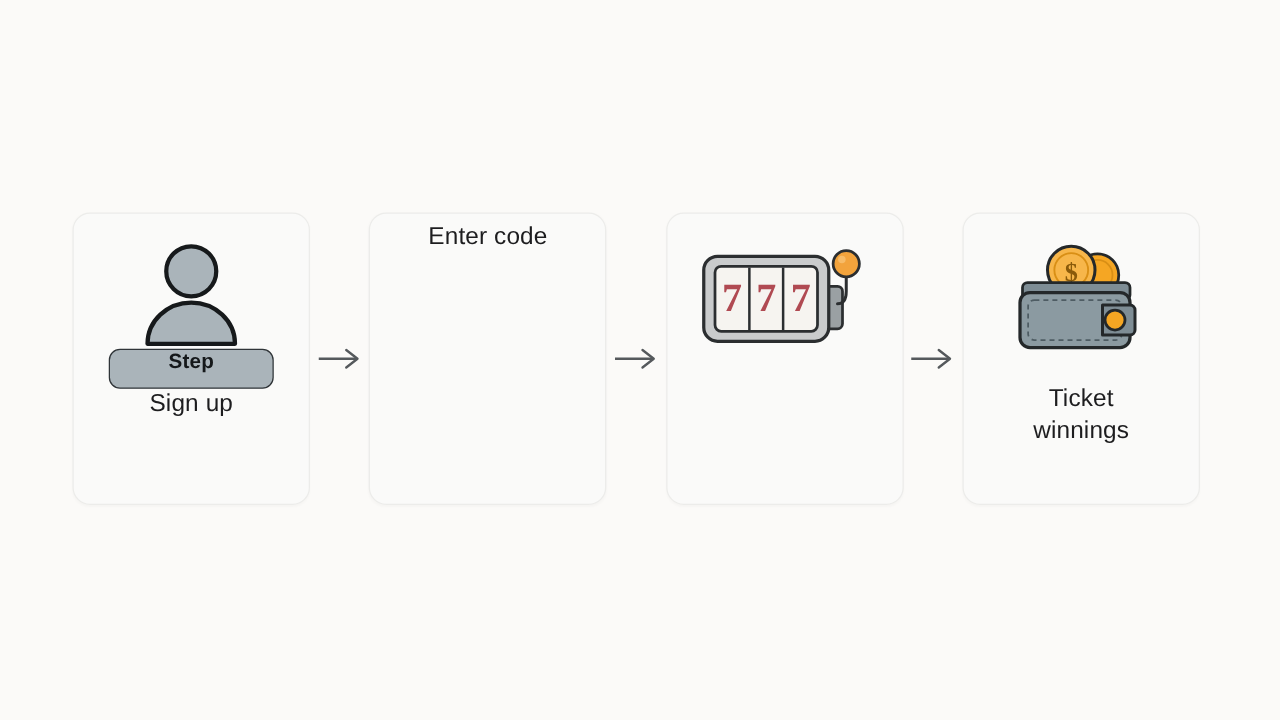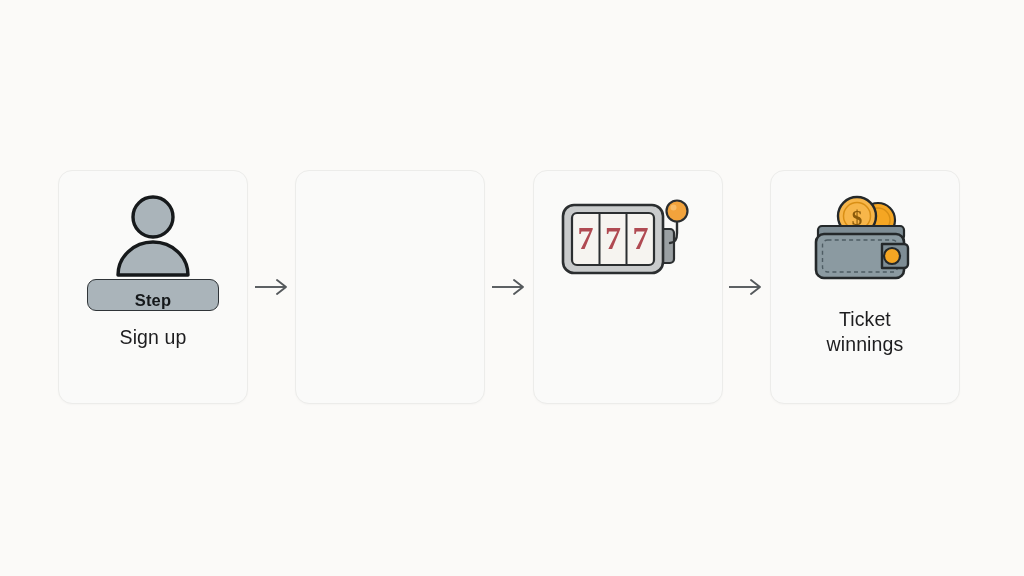--- a/index.html
+++ b/index.html
@@ -88,33 +88,33 @@
     height: 86px;
   }
   .step-button {
     margin-top: 2px;
     width: 132px;
     height: 36px;
     border-radius: 9px;
     background: #aab4ba;
     border: 1.6px solid #2f3438;
     display: flex;
-    align-items: flex-end;
+    align-items: flex-start;
     justify-content: center;
     box-sizing: border-box;
   }
   .step-button-label {
     font-size: 16.5px;
     font-weight: bold;
     color: #15181a;
     letter-spacing: 0.2px;
   }
 
   .card1 .icon-zone { justify-content: flex-start; padding-top: 22px; }
-  .card1 .step-label { margin-top: 14px; }
+  .card1 .step-label { margin-top: 0; }
 
   
   .card2 .icon-zone,
   .card3 .icon-zone,
   .card4 .icon-zone { height: 136px; }
   .card2 .step-label { margin-top: 6px; }
   .card3 .step-label { margin-top: -2px; }
   .card4 .step-label { margin-top: 0px; }
 </style>
 </head>
@@ -139,20 +139,21 @@
     </div>
 
     <div class="arrow">
       <svg width="36" height="18" viewBox="0 0 36 18" aria-hidden="true">
         <line x1="1" y1="9" x2="31" y2="9" stroke="#55595c" stroke-width="1.9"></line>
         <polyline points="23,2 32,9 23,16" fill="none" stroke="#55595c" stroke-width="1.9" stroke-linecap="round" stroke-linejoin="round"></polyline>
       </svg>
     </div>
 
     <div class="step-card card2">
+      <div class="step-label">Enter code</div>
     </div>
 
     <div class="arrow">
       <svg width="36" height="18" viewBox="0 0 36 18" aria-hidden="true">
         <line x1="1" y1="9" x2="31" y2="9" stroke="#55595c" stroke-width="1.9"></line>
         <polyline points="23,2 32,9 23,16" fill="none" stroke="#55595c" stroke-width="1.9" stroke-linecap="round" stroke-linejoin="round"></polyline>
       </svg>
     </div>
 
     <div class="step-card card3">

